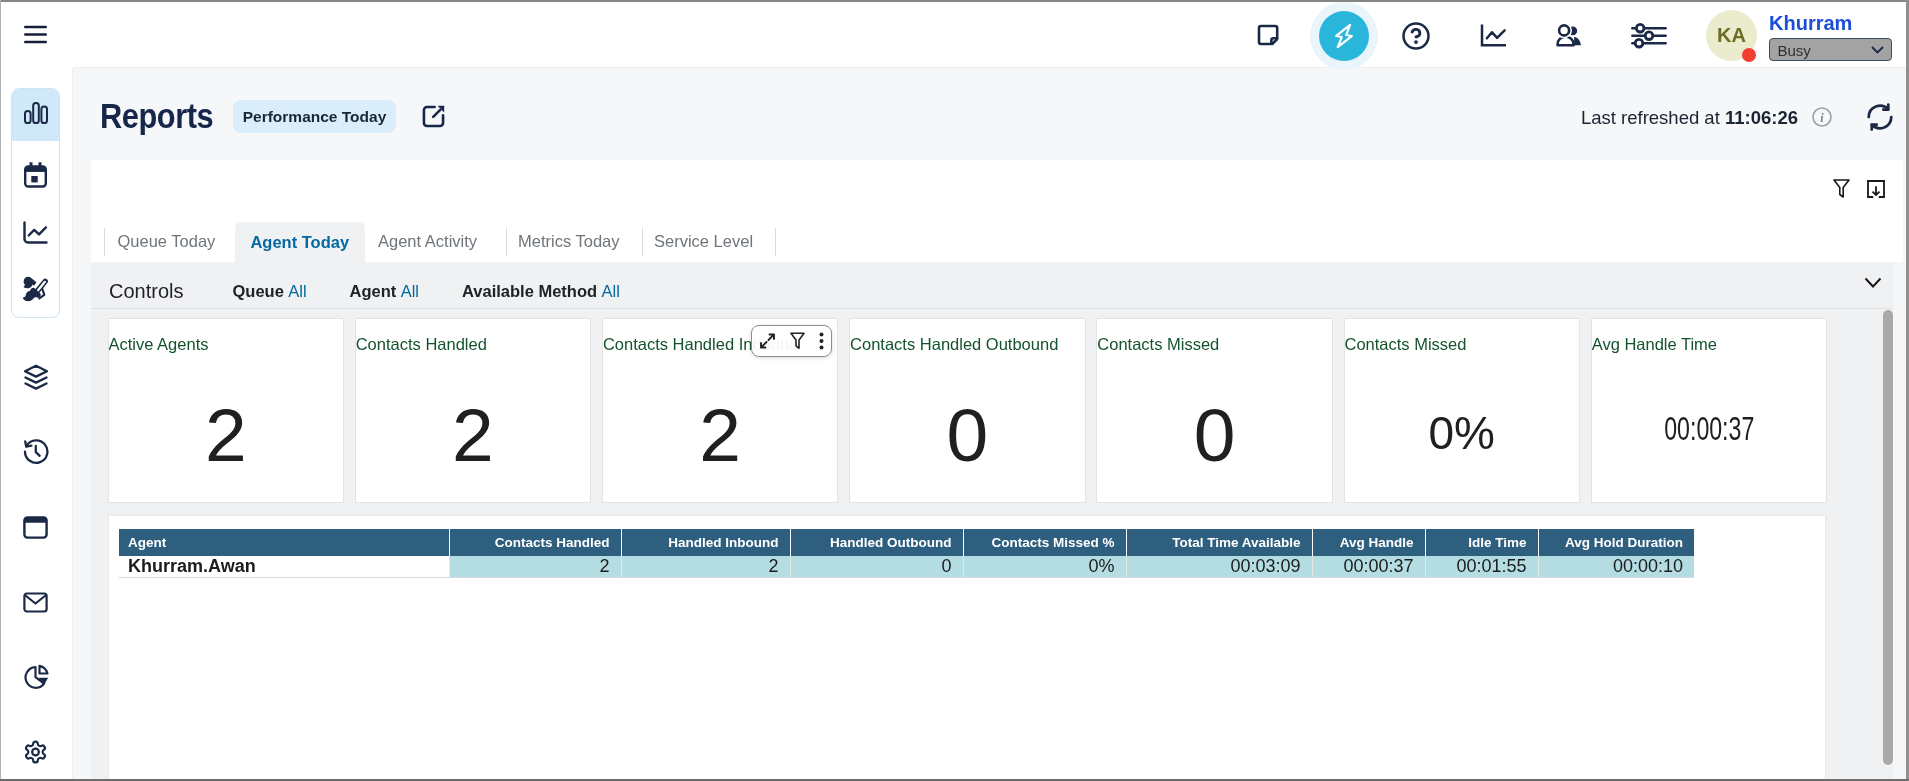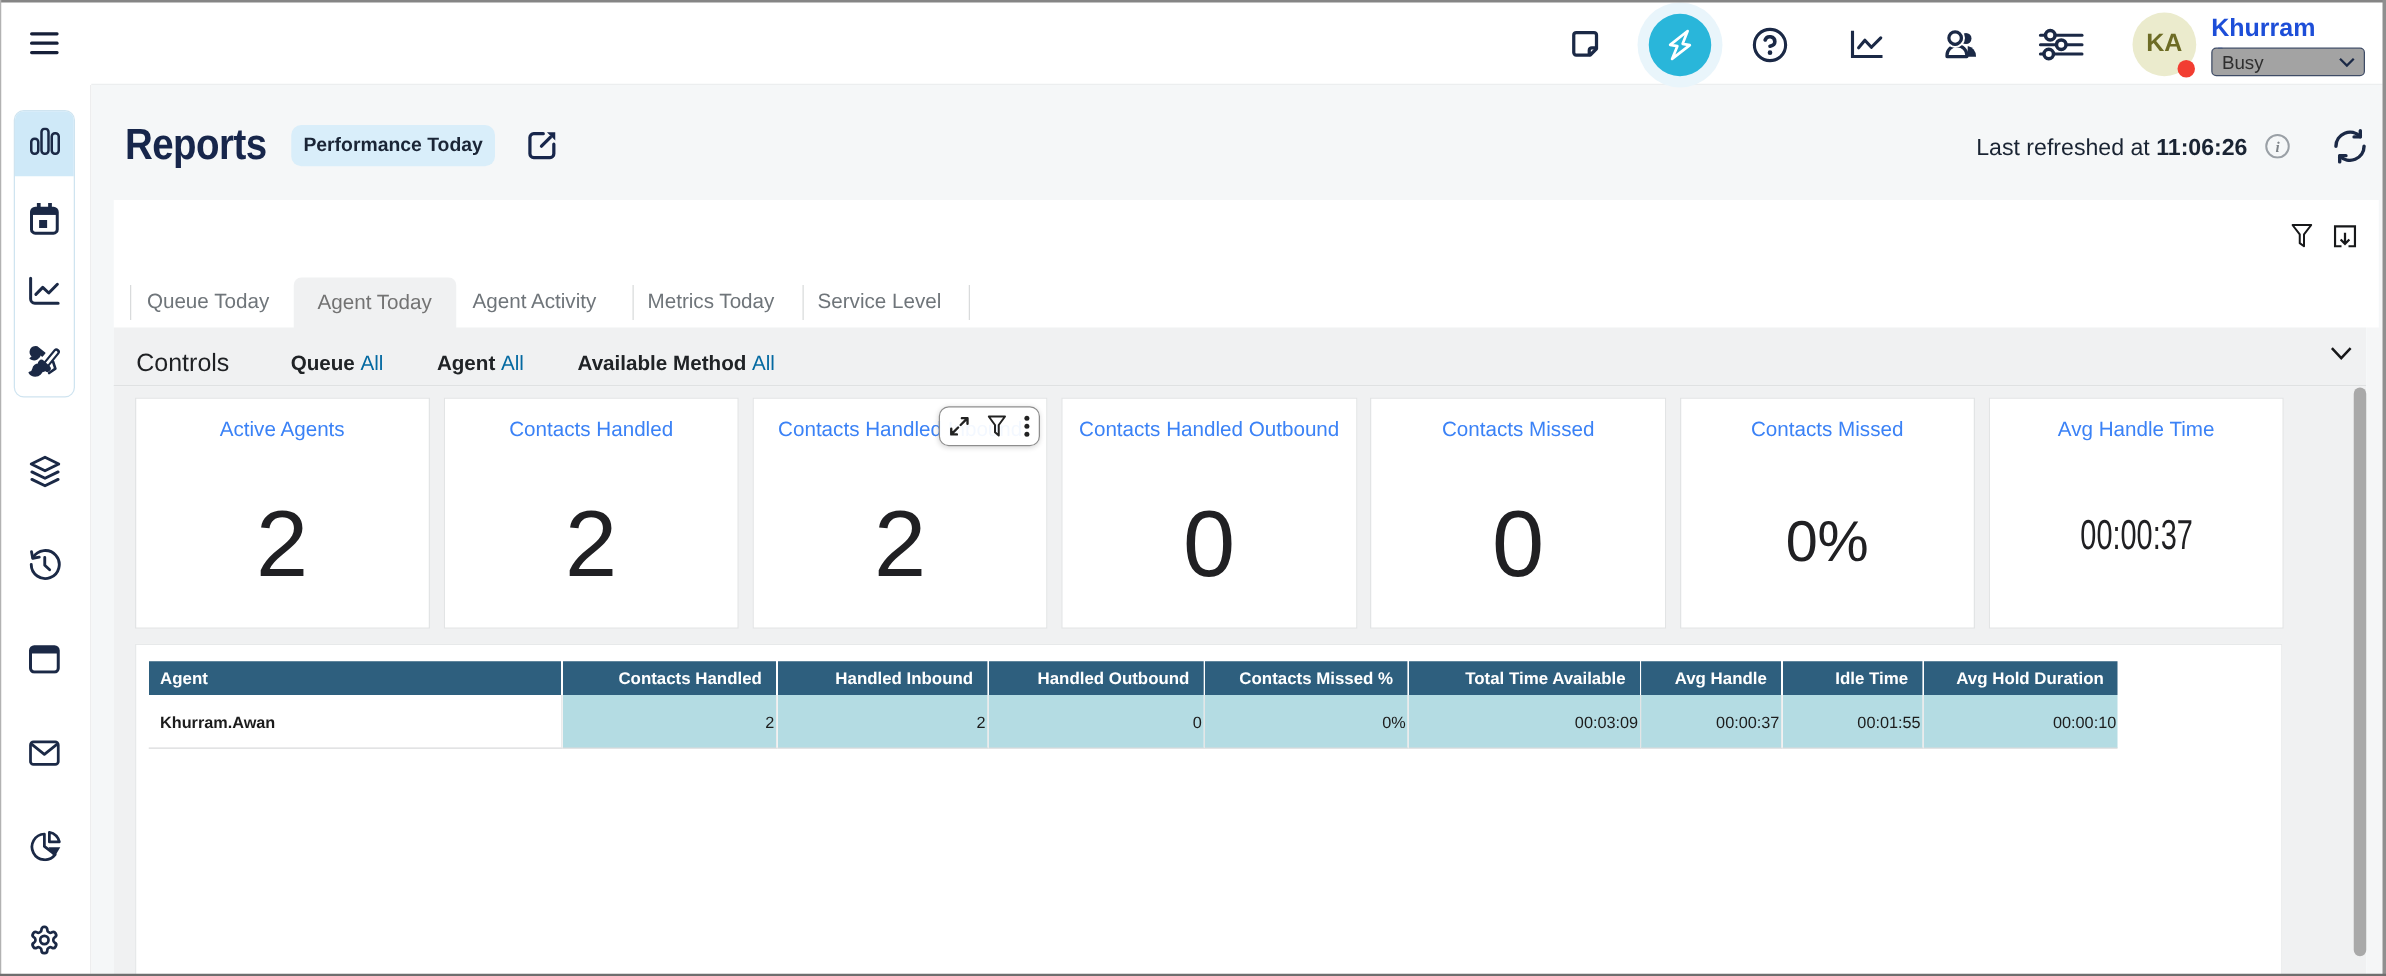--- a/index.html
+++ b/index.html
@@ -31,52 +31,52 @@
         display:flex;align-items:center;justify-content:center;font-size:15.5px;font-weight:bold;color:#1a2536}
   #lastref{right:111px;top:107px;font-size:18.5px;color:#1a2433}
   #lastref b{font-weight:bold}
 
   
   #sheet{left:91px;top:160px;width:1812px;height:621px;background:#fff}
 
   
   .tabtxt{position:absolute;top:232px;font-size:16.5px;color:#6f757a;white-space:nowrap}
   #activetab{left:234.5px;top:221.5px;width:130.5px;height:41px;background:#f0f1f2;border-radius:6px 6px 0 0}
-  #activetab span{display:block;text-align:center;margin-top:11px;font-size:16.5px;font-weight:normal;color:#737373}
+  #activetab span{display:block;text-align:center;margin-top:11px;font-size:16.5px;font-weight:bold;color:#0369a1}
   .tsep{position:absolute;top:228px;width:1px;height:28px;background:#d9dbdc}
 
   
   #controls{left:91px;top:262px;width:1802px;height:47px;background:#f0f1f2;border-bottom:1px solid #dfe1e2;box-sizing:border-box}
   .ctl{position:absolute;top:282px;white-space:nowrap}
   .ctl b{font-size:16.5px;color:#202326;font-weight:bold}
   .ctl span{font-size:16.5px;color:#0369a1}
 
   
   #canvas{left:91px;top:309px;width:1802px;height:472px;background:#f0f1f2}
 
   
   .card{position:absolute;top:318px;width:236.5px;height:185px;background:#fff;border:1px solid #e2e4e5;box-sizing:border-box}
-  .card .t{margin-top:15.5px;text-align:center;font-size:16.5px;color:#3b82f6;white-space:nowrap;overflow:hidden}
+  .card .t{margin-top:15.5px;text-align:left;font-size:16.5px;color:#14532d;white-space:nowrap;overflow:hidden}
   .card .v{position:absolute;left:0;right:0;top:90.5px;text-align:center;font-size:75px;line-height:50px;color:#202023}
   .card .v2{position:absolute;left:0;right:0;top:99px;text-align:center;font-size:46px;line-height:31px;color:#202023}
 
   .card .vt{position:absolute;left:0;right:0;top:98px;text-align:center;font-size:33.5px;line-height:24px;color:#202023;transform:scaleX(.69)}
 
   
   #ovl{left:750.5px;top:324.5px;width:81px;height:32px;background:rgba(255,255,255,.94);border:1.5px solid #8d8d8d;
        border-radius:8px;box-shadow:0 1px 4px rgba(0,0,0,.15);box-sizing:border-box;display:flex;align-items:center;justify-content:space-around}
 
   
   #tpanel{left:107.5px;top:514.5px;width:1718.5px;height:267px;background:#fff;border:1px solid #e7e9ea;box-sizing:border-box}
   table{border-collapse:collapse;table-layout:fixed;font-family:"Liberation Sans",sans-serif}
   #tbl{position:absolute;left:119px;top:529px}
   #tbl th{background:#2e5f7e;color:#fff;font-weight:bold;font-size:13.5px;height:27px;padding:0 11px 0 9px;
           text-align:right;border-left:1px solid rgba(255,255,255,.35);overflow:hidden}
   #tbl th:first-child{text-align:left;border-left:none}
-  #tbl td{font-size:13px;color:#1c1c1c;height:42px;padding:0 1px 0 9px;text-align:right;
+  #tbl td{font-size:18px;color:#1c1c1c;height:21px;padding:0 11px 0 9px;text-align:right;
           border-bottom:1px solid #d9dadb;border-left:1px solid #e4e5e6;background:#fff;overflow:hidden}
   #tbl td:first-child{text-align:left;font-weight:bold;border-left:none}
   #tbl tr.hl td{background:#b4dce3}
   #tbl tr.hl td:first-child{background:#fff}
 
   #rstrip{left:1893px;top:262px;width:13px;height:519px;background:#f5f6f7}
   
   #thumb{left:1883px;top:309.5px;width:10px;height:455px;background:#a9a9a9;border-radius:5px}
 </style>
 </head>

